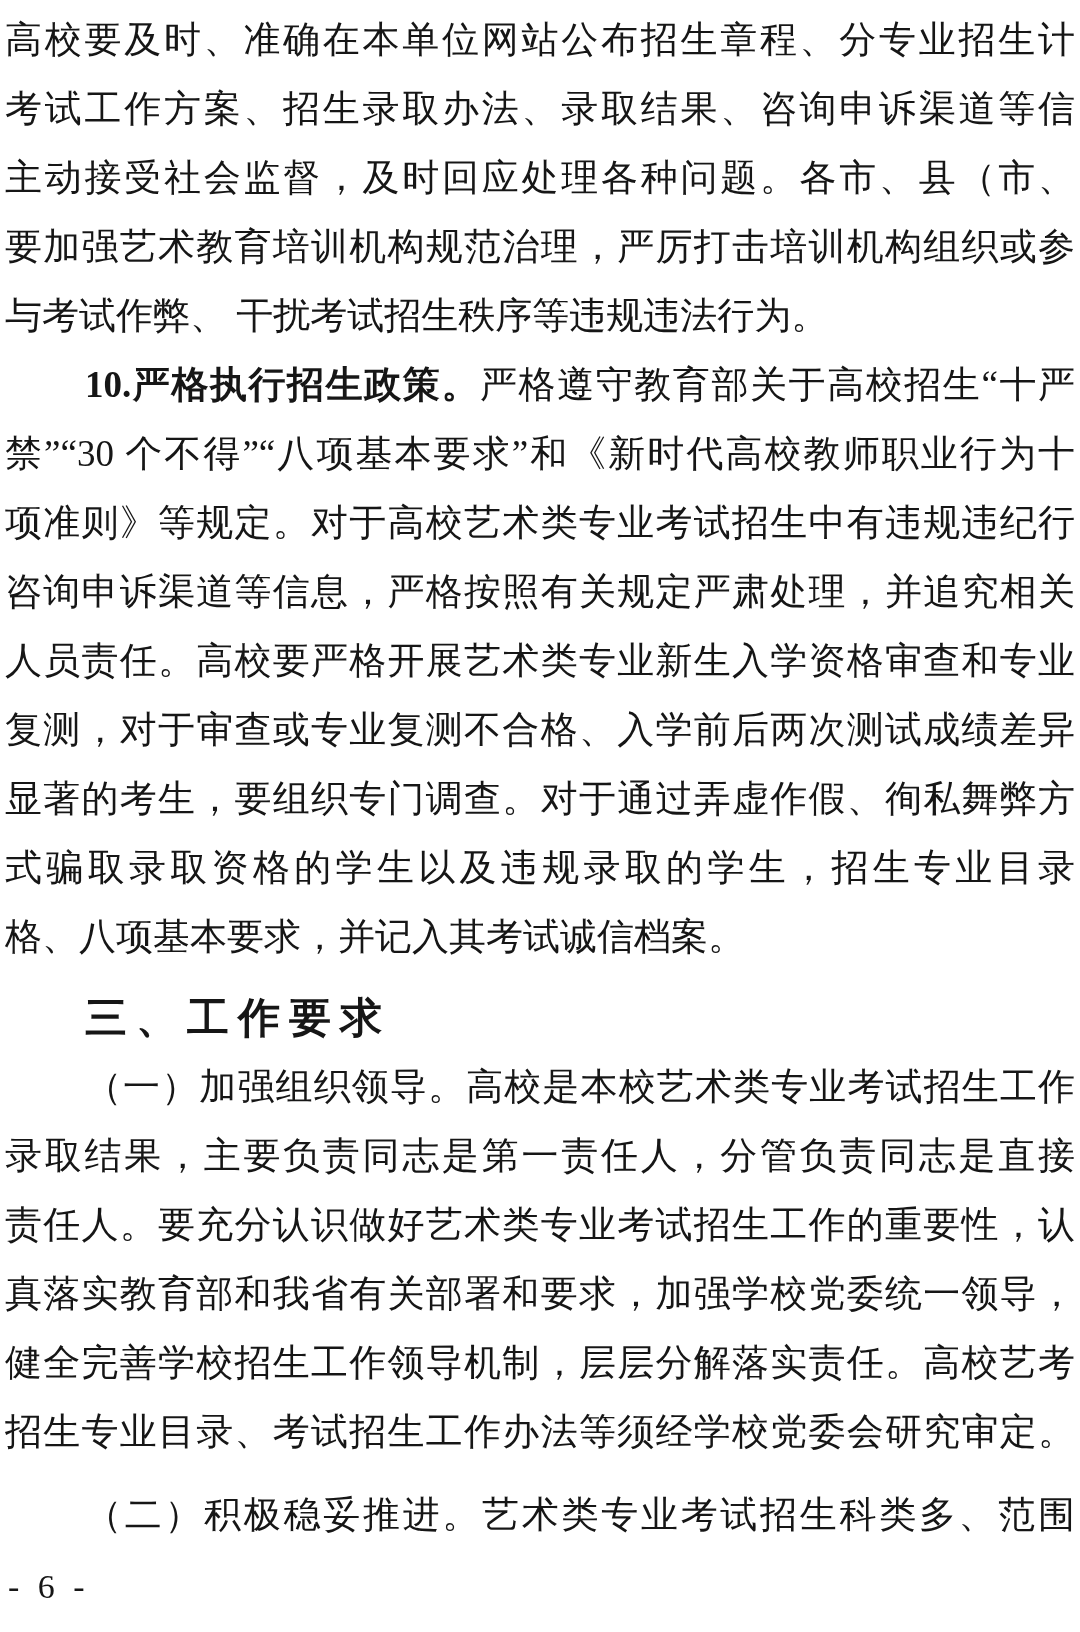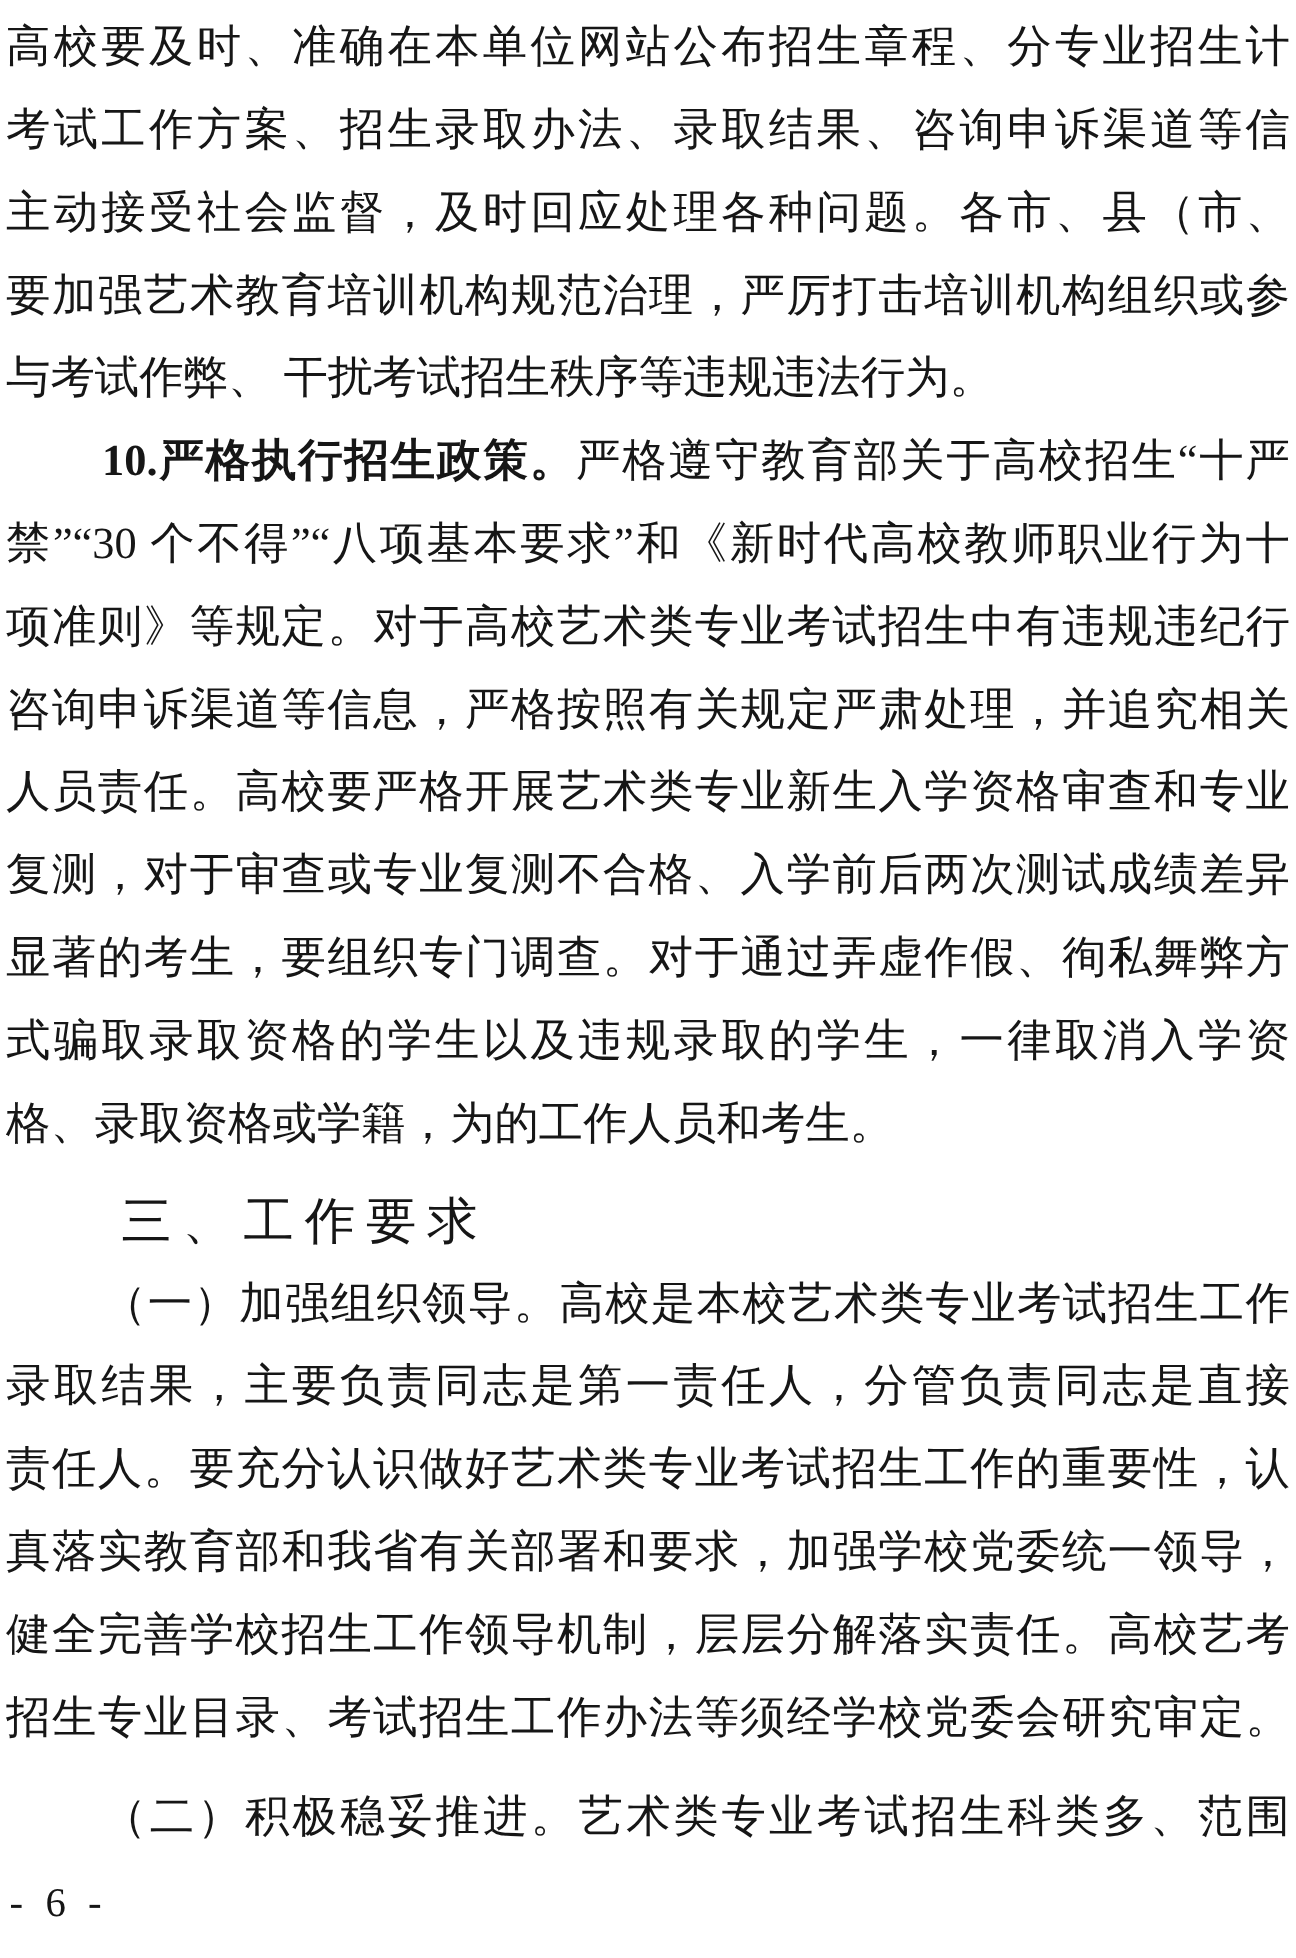--- a/index.html
+++ b/index.html
@@ -32,24 +32,23 @@
     text-align-last: left;
   }
   .line[data-ind="true"] { padding-left: 80px; }
   .line[data-type="heading"] { margin-top: 12px; }
   .line[data-type="para-gap"] { margin-top: 14px; }
   .seg-body {}
   .seg-kaiti {}
   .seg-bold { font-weight: bold; }
   .seg-heading {
     font-family: "Liberation Sans", "DejaVu Sans", sans-serif;
-    font-weight: normal;
+    font-weight: bold;
     font-size: 42px;
     letter-spacing: 9px;
-    margin-left: 16px;
   }
   .footer {
     position: absolute;
     left: 8px;
     top: 1568px;
     font-size: 34px;
     letter-spacing: 5px;
     color: #161616;
     font-family: "Liberation Serif", "DejaVu Serif", serif;
   }
@@ -64,22 +63,22 @@
       <div class="line" data-type="cont" data-just="true" data-ind="false"><span class="seg-body">主动接受社会监督，及时回应处理各种问题。各市、县（市、区）</span></div>
       <div class="line" data-type="cont" data-just="true" data-ind="false"><span class="seg-body">要加强艺术教育培训机构规范治理，严厉打击培训机构组织或参</span></div>
       <div class="line" data-type="cont" data-just="false" data-ind="false"><span class="seg-body">与考试作弊、 干扰考试招生秩序等违规违法行为。</span></div>
       <div class="line" data-type="para" data-just="true" data-ind="true"><span class="seg-bold">10.严格执行招生政策。</span><span class="seg-body">严格遵守教育部关于高校招生“十严</span></div>
       <div class="line" data-type="cont" data-just="true" data-ind="false"><span class="seg-body">禁”“30 个不得”“八项基本要求”和《新时代高校教师职业行为十</span></div>
       <div class="line" data-type="cont" data-just="true" data-ind="false"><span class="seg-body">项准则》等规定。对于高校艺术类专业考试招生中有违规违纪行</span></div>
       <div class="line" data-type="cont" data-just="true" data-ind="false"><span class="seg-body">咨询申诉渠道等信息，严格按照有关规定严肃处理，并追究相关</span></div>
       <div class="line" data-type="cont" data-just="true" data-ind="false"><span class="seg-body">人员责任。高校要严格开展艺术类专业新生入学资格审查和专业</span></div>
       <div class="line" data-type="cont" data-just="true" data-ind="false"><span class="seg-body">复测，对于审查或专业复测不合格、入学前后两次测试成绩差异</span></div>
       <div class="line" data-type="cont" data-just="true" data-ind="false"><span class="seg-body">显著的考生，要组织专门调查。对于通过弄虚作假、徇私舞弊方</span></div>
-      <div class="line" data-type="cont" data-just="true" data-ind="false"><span class="seg-body">式骗取录取资格的学生以及违规录取的学生，一律取消入学资</span></div>
-      <div class="line" data-type="cont" data-just="false" data-ind="false"><span class="seg-body">格、录取资格或学籍，为的工作人员和考生。</span></div>
+      <div class="line" data-type="cont" data-just="true" data-ind="false"><span class="seg-body">式骗取录取资格的学生以及违规录取的学生，招生专业目录</span></div>
+      <div class="line" data-type="cont" data-just="false" data-ind="false"><span class="seg-body">格、八项基本要求，并记入其考试诚信档案。</span></div>
       <div class="line" data-type="heading" data-just="false" data-ind="true"><span class="seg-heading">三、工作要求</span></div>
       <div class="line" data-type="para" data-just="true" data-ind="true"><span class="seg-kaiti">（一）加强组织领导。</span><span class="seg-body">高校是本校艺术类专业考试招生工作</span></div>
       <div class="line" data-type="cont" data-just="true" data-ind="false"><span class="seg-body">录取结果，主要负责同志是第一责任人，分管负责同志是直接</span></div>
       <div class="line" data-type="cont" data-just="true" data-ind="false"><span class="seg-body">责任人。要充分认识做好艺术类专业考试招生工作的重要性，认</span></div>
       <div class="line" data-type="cont" data-just="true" data-ind="false"><span class="seg-body">真落实教育部和我省有关部署和要求，加强学校党委统一领导，</span></div>
       <div class="line" data-type="cont" data-just="true" data-ind="false"><span class="seg-body">健全完善学校招生工作领导机制，层层分解落实责任。高校艺考</span></div>
       <div class="line" data-type="cont" data-just="true" data-ind="false"><span class="seg-body">招生专业目录、考试招生工作办法等须经学校党委会研究审定。</span></div>
       <div class="line" data-type="para-gap" data-just="true" data-ind="true"><span class="seg-kaiti">（二）积极稳妥推进。</span><span class="seg-body">艺术类专业考试招生科类多、范围广，</span></div>
     </div>
   <div class="footer">- 6 -</div>

